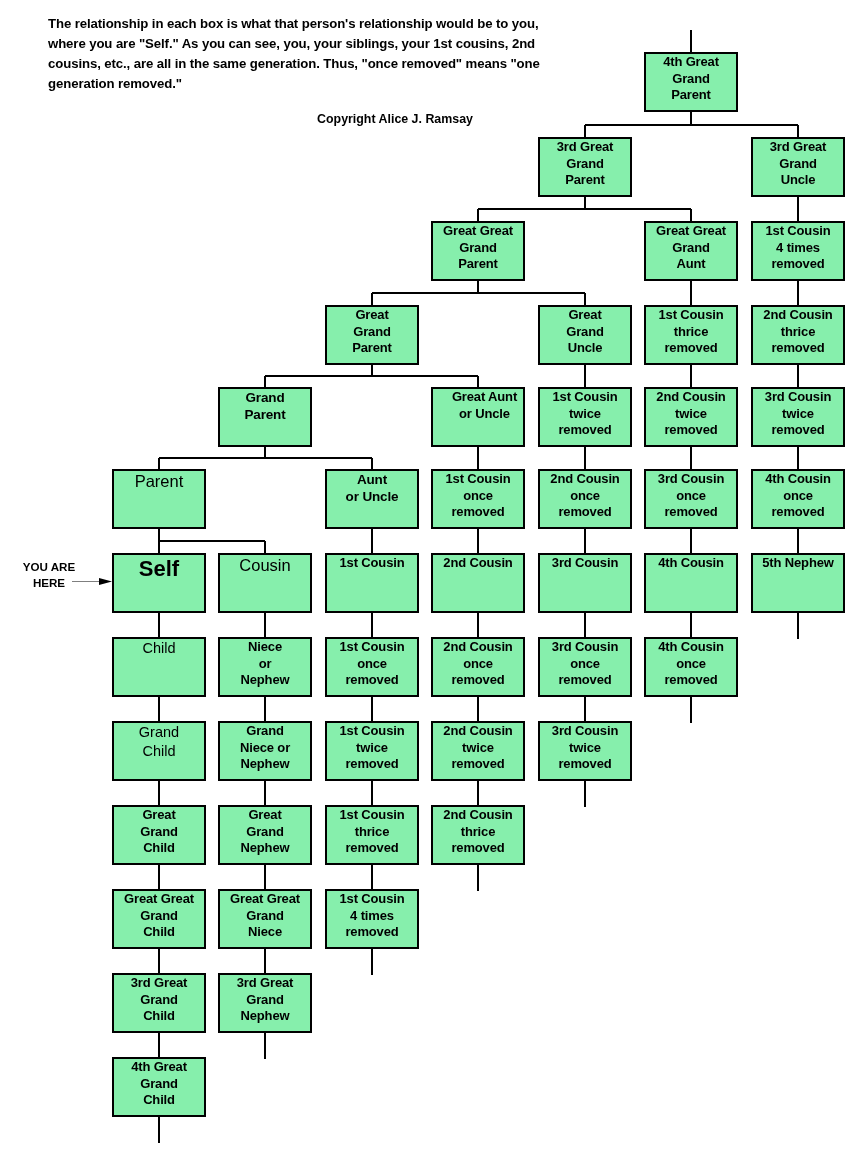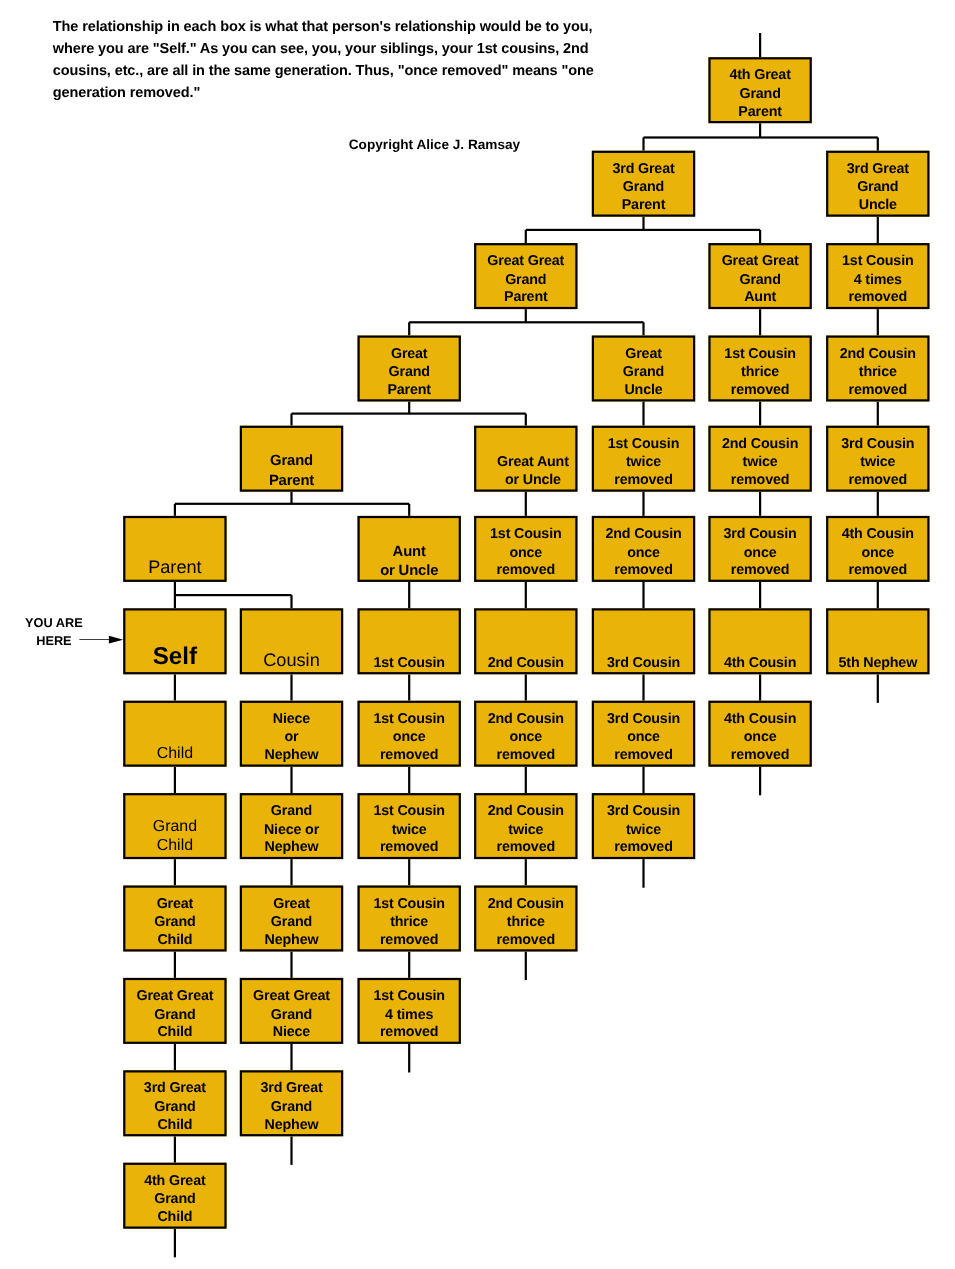--- a/index.html
+++ b/index.html
@@ -15,36 +15,36 @@
   #intro-text{
     position:absolute;left:48px;top:14px;width:520px;
     font-size:13.2px;font-weight:bold;line-height:1.52;
     letter-spacing:-0.1px;
   }
   #intro-text p{margin:0;}
   #copyright-block{
     position:absolute;left:240px;top:110px;width:310px;
     text-align:center;font-size:12.4px;font-weight:bold;line-height:1.55;
   }
-  #copyright-block div{margin:12px;}
+  #copyright-block div{margin:0;}
 
   
   #you-are-here{
     position:absolute;left:8px;top:559px;width:82px;
     text-align:center;font-size:11.6px;font-weight:bold;line-height:1.35;
   }
   #you-are-here-arrow{
     position:absolute;left:72px;top:576px;width:40px;height:11px;
   }
 
   
   .node{
     position:absolute;box-sizing:border-box;
-    border:2px solid #000000;background:#eab308;
-    display:flex;align-items:flex-end;justify-content:center;
+    border:2px solid #000000;background:#86efac;
+    display:flex;align-items:flex-start;justify-content:center;
     text-align:center;z-index:3;
   }
   .node .lbl{
     display:block;width:100%;padding:0 2px;
     font-weight:bold;line-height:1.28;white-space:pre-line;
     letter-spacing:-0.15px;
   }
   .node.sz-1 .lbl{font-size:13.5px;}
   .node.sz-2 .lbl{font-size:13.0px;}
   .node.self .lbl{font-size:22px;font-weight:bold;letter-spacing:0;}

